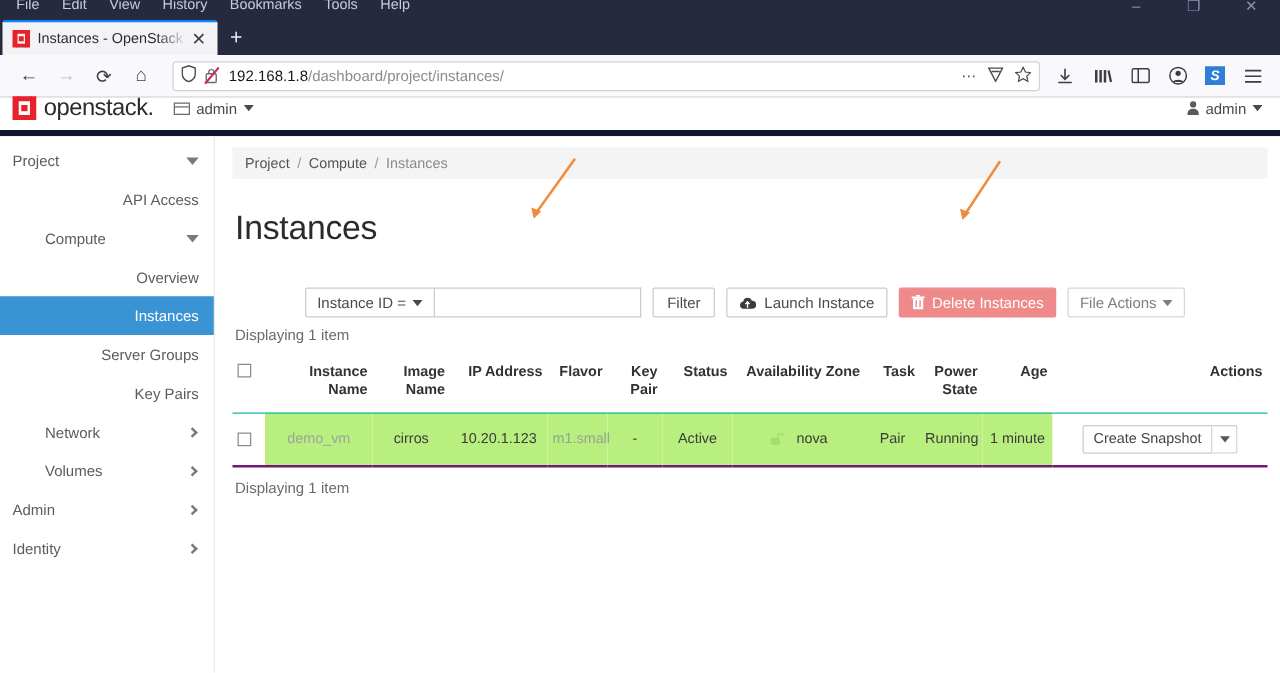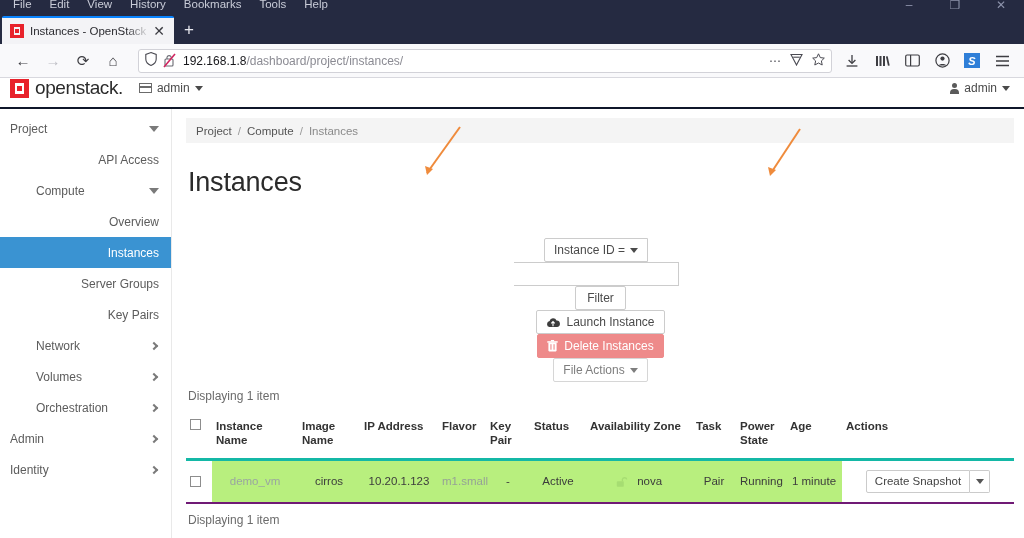--- a/index.html
+++ b/index.html
@@ -109,21 +109,21 @@
   .extbox {
     width: 16px; height: 15px; background: #2f7fd8;
     color: #fff; font-size: 11px; font-weight: bold;
     display: flex; align-items: center; justify-content: center;
     font-style: italic;
   }
 
   
   #os-header {
     height: 31px; background: #ffffff;
-    border-bottom: 2px solid #0f172a;
+    border-bottom: 5px solid #0f172a;
     display: flex; align-items: center;
     padding: 0 14px 9px 10px;
   }
   #logo { display: flex; align-items: center; }
   .logo-mark {
     width: 19px; height: 19px; position: relative; margin-right: 6px;
   }
   .logo-mark i { position: absolute; background: #e8222b; display:block; }
   .logo-mark .lb-l { left:0; top:0; width:5px; height:19px; }
   .logo-mark .lb-r { right:0; top:0; width:5px; height:19px; }
@@ -208,22 +208,22 @@
   #breadcrumb-bar .crumb { color: #555555; }
   #breadcrumb-bar .crumb.last { color: #8a8a8a; }
   #breadcrumb-bar .sep { margin: 0 6px; color: #9a9a9a; }
   #page-title {
     font-size: 27px; font-weight: normal; color: #2b2b2b;
     margin: 24px 0 0 2px; letter-spacing: -0.2px;
   }
 
   
   #toolbar {
-    display: flex; align-items: center; justify-content: flex-start;
-    margin-top: 40px; padding-right: 8px; flex-direction: column;
+    display: flex; align-items: center; justify-content: center;
+    margin-top: 32px; padding-right: 8px;
   }
   .btn {
     height: 24px; border: 1px solid #cccccc; background: #ffffff;
     font-size: 12px; color: #4a4a4a;
     display: flex; align-items: center; padding: 0 9px;
     border-radius: 2px; white-space: nowrap;
   }
   #filter-type { border-radius: 2px 0 0 2px; }
   #filter-input {
     height: 24px; width: 165px;
@@ -243,23 +243,23 @@
   #more-btn { margin-left: 9px; border-color: #d6d6d6; color: #7e7e7e; }
 
   
   .count-text { font-size: 12px; color: #6b6b6b; margin: 7px 0 0 2px; }
   .count-text.bottom { margin-top: 9px; }
 
   
   #itable { width: 100%; border-collapse: collapse; margin-top: 10px; table-layout: fixed; }
   #itable thead th {
     font-size: 11.5px; color: #333333; font-weight: bold;
-    text-align: left; vertical-align: top;
+    text-align: right; vertical-align: top;
     padding: 6px 4px 10px 4px;
-    border-bottom: 3px solid #14b8a6;
+    border-bottom: 1px solid #14b8a6;
     line-height: 1.25;
   }
   #itable tbody td {
     font-size: 11.5px; color: #3c3c3c;
     padding: 9px 4px;
     vertical-align: middle;
     border-bottom: 2px solid #701a75;
     white-space: nowrap;
     text-align: center;
   }
@@ -455,24 +455,20 @@
       </div>
       <div class="nav-row lvl2">
         <span class="lbl">Key Pairs</span>
       </div>
       <div class="nav-row lvl1-arrow">
         <span class="lbl">Network</span>
         <span class="chev-r"></span>
       </div>
       <div class="nav-row lvl1-arrow">
         <span class="lbl">Volumes</span>
-        <span class="chev-r"></span>
-      </div>
-      <div class="nav-row lvl1-arrow">
-        <span class="lbl">Orchestration</span>
         <span class="chev-r"></span>
       </div>
       <div class="nav-row lvl0">
         <span class="lbl">Admin</span>
         <span class="chev-r"></span>
       </div>
       <div class="nav-row lvl0">
         <span class="lbl">Identity</span>
         <span class="chev-r"></span>
       </div>

